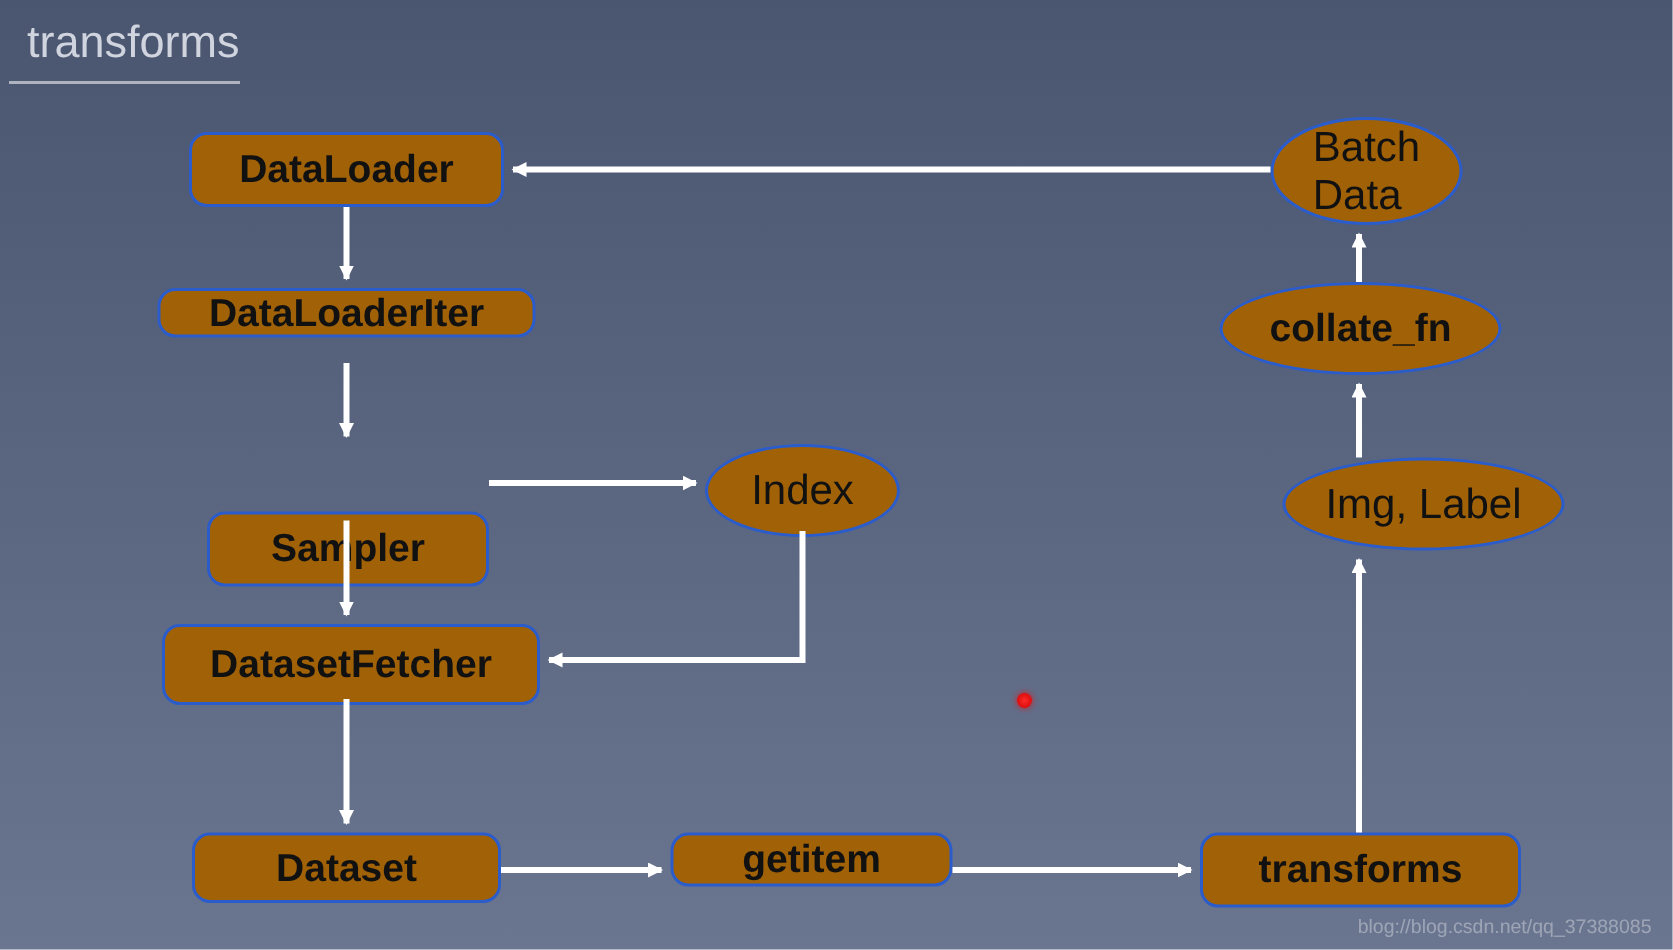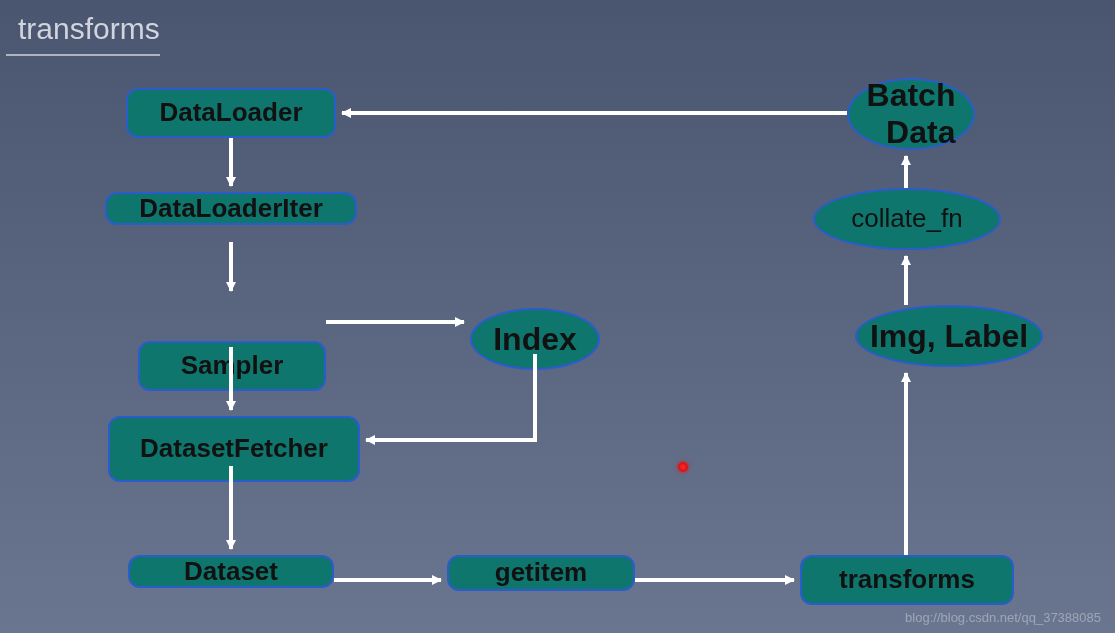--- a/index.html
+++ b/index.html
@@ -20,38 +20,38 @@
   .underline {
     position: absolute;
     top: 54px;
     left: 6px;
     width: 154px;
     height: 2px;
     background: #aeb3c0;
   }
   .node {
     position: absolute;
-    background: #0f766e;
+    background: #a16207;
     border: 2px solid #2a5ccc;
     border-radius: 12px;
     display: flex;
     align-items: center;
     justify-content: center;
     font-weight: 700;
     color: #111;
     font-size: 26px;
-    text-align: right;
+    text-align: left;
     line-height: 1.15;
   }
   .ellipse {
     border-radius: 50%;
-    font-weight: 700;
-    font-size: 32px;
+    font-weight: 400;
+    font-size: 28px;
   }
-  .ellipse.bold { font-weight: 400; }
+  .ellipse.bold { font-weight: 700; }
   svg.arrows {
     position: absolute;
     top: 0; left: 0;
     width: 1115px;
     height: 633px;
     pointer-events: none;
   }
   .dot {
     position: absolute;
     width: 10px;
@@ -71,26 +71,26 @@
 </style>
 </head>
 <body>
 
 <div class="title">transforms</div>
 <div class="underline"></div>
 
 <div class="node" style="left:126px; top:88px; width:210px; height:50px;">DataLoader</div>
 <div class="node" style="left:105px; top:192px; width:252px; height:33px;">DataLoaderIter</div>
 <div class="node" style="left:138px; top:297px; width:188px; height:50px;margin-top:44px;">Sampler</div>
-<div class="node" style="left:108px; top:416px; width:252px; height:66px;">DatasetFetcher</div>
-<div class="node" style="left:128px; top:555px; width:206px; height:33px;">Dataset</div>
+<div class="node" style="left:108px; top:416px; width:252px; height:54px;">DatasetFetcher</div>
+<div class="node" style="left:128px; top:555px; width:206px; height:47px;">Dataset</div>
 <div class="node" style="left:447px; top:555px; width:188px; height:36px;">getitem</div>
 <div class="node" style="left:800px; top:555px; width:214px; height:50px;">transforms</div>
 
-<div class="node ellipse" style="left:470px; top:308px; width:130px; height:62px;">Index</div>
+<div class="node ellipse" style="left:470px; top:296px; width:130px; height:62px;">Index</div>
 <div class="node ellipse" style="left:855px; top:305px; width:188px; height:62px;">Img, Label</div>
 <div class="node ellipse bold" style="left:813px; top:188px; width:188px; height:62px; font-size:26px;">collate_fn</div>
 <div class="node ellipse" style="left:847px; top:78px; width:128px; height:72px; white-space:pre-line;">Batch
 Data</div>
 
 <div class="dot" style="left:678px; top:462px;"></div>
 
 <svg class="arrows">
   <defs>
     <marker id="ah" markerWidth="12" markerHeight="12" refX="9" refY="5" orient="auto" markerUnits="userSpaceOnUse">

